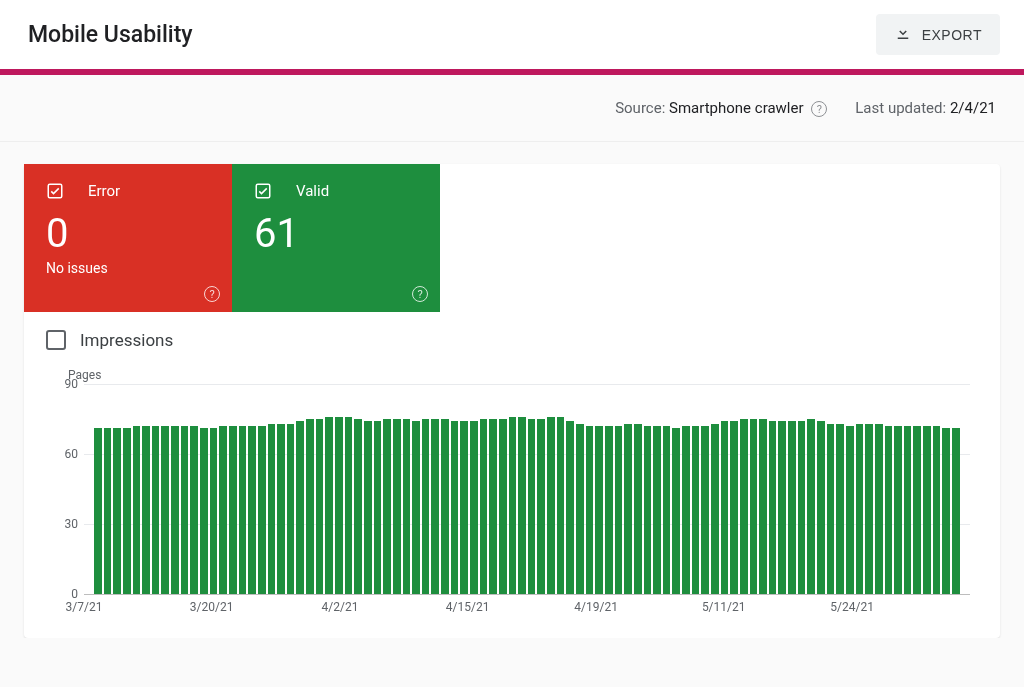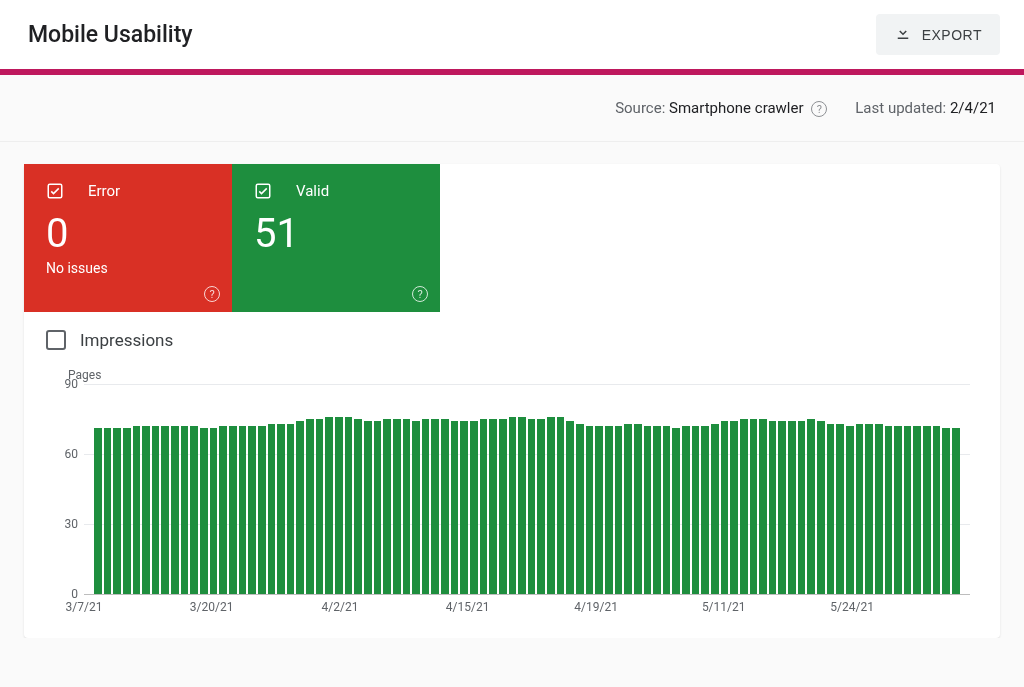--- a/index.html
+++ b/index.html
@@ -230,21 +230,21 @@
     <div class="tile valid">
       <div class="tile-head">
         <span>
           <svg viewBox="0 0 24 24" fill="none" stroke="#fff" stroke-width="2">
               <rect x="3" y="3" width="18" height="18" rx="2"></rect>
               <path d="M7 12.5l3 3 7-7"></path>
             </svg>
         </span>
         <span>Valid</span>
       </div>
-      <div class="tile-count">51</div>
+      <div class="tile-count">61</div>
       <span class="help-circle help-corner" style="color:#fff">?</span>
     </div>
   </div>
 
   <div class="impressions-row">
     <div class="cbox"></div>
     <span>Impressions</span>
   </div>
 
   <div class="chart-wrap">

